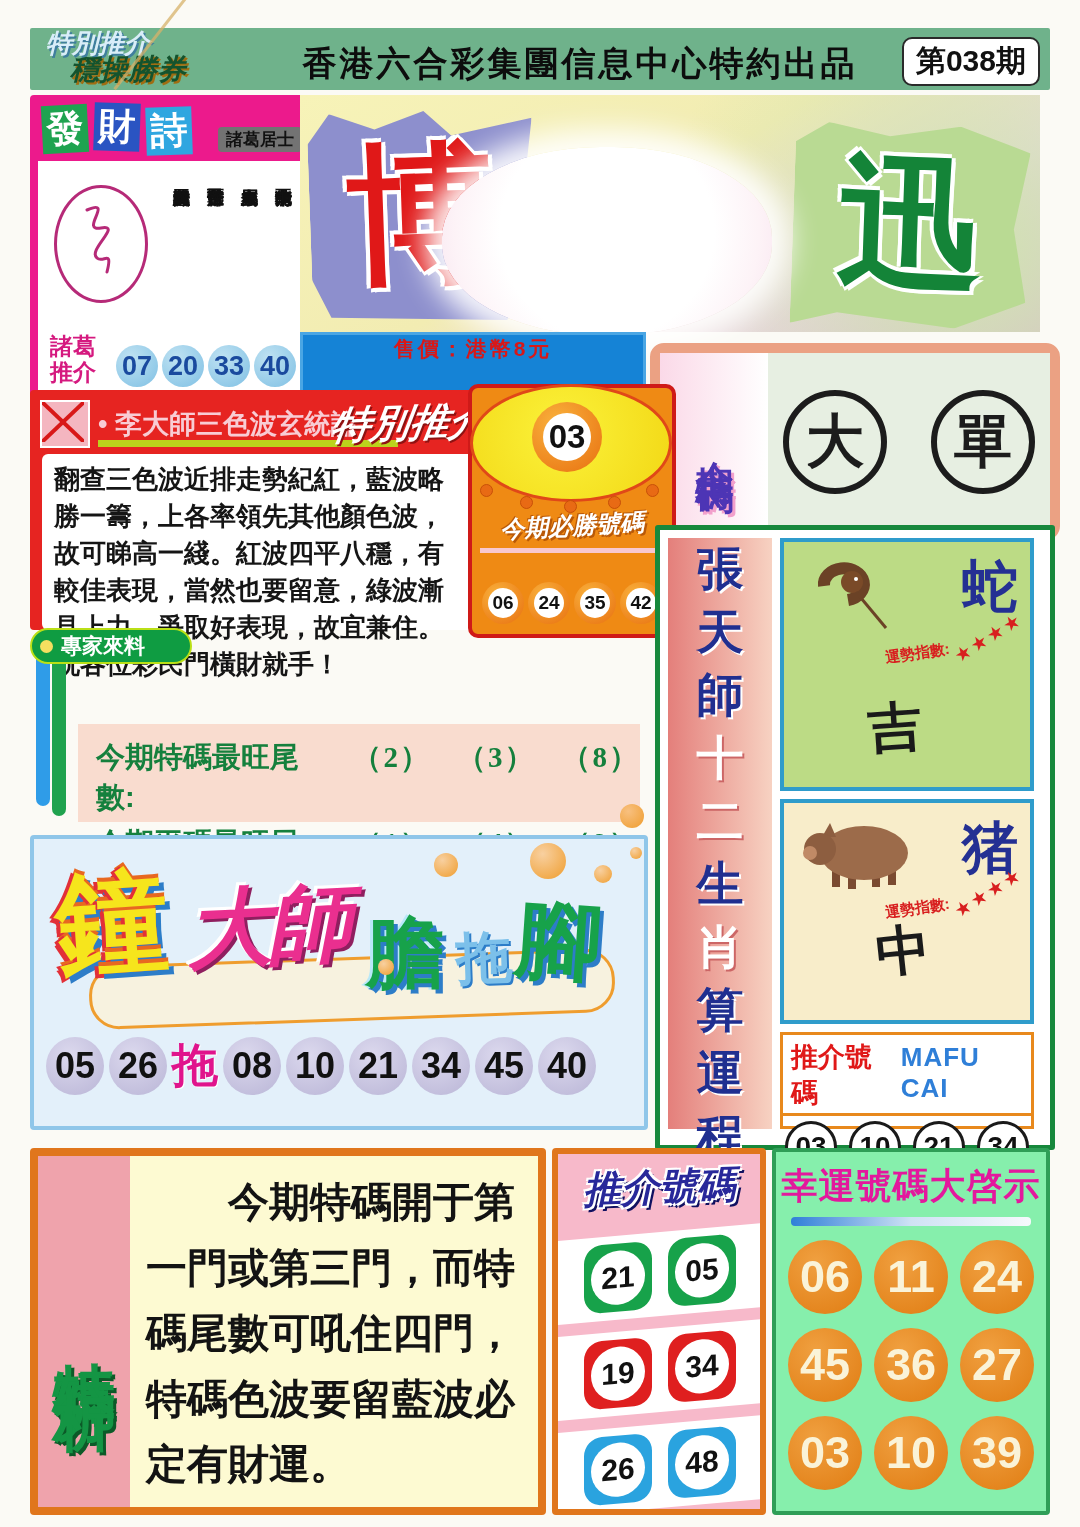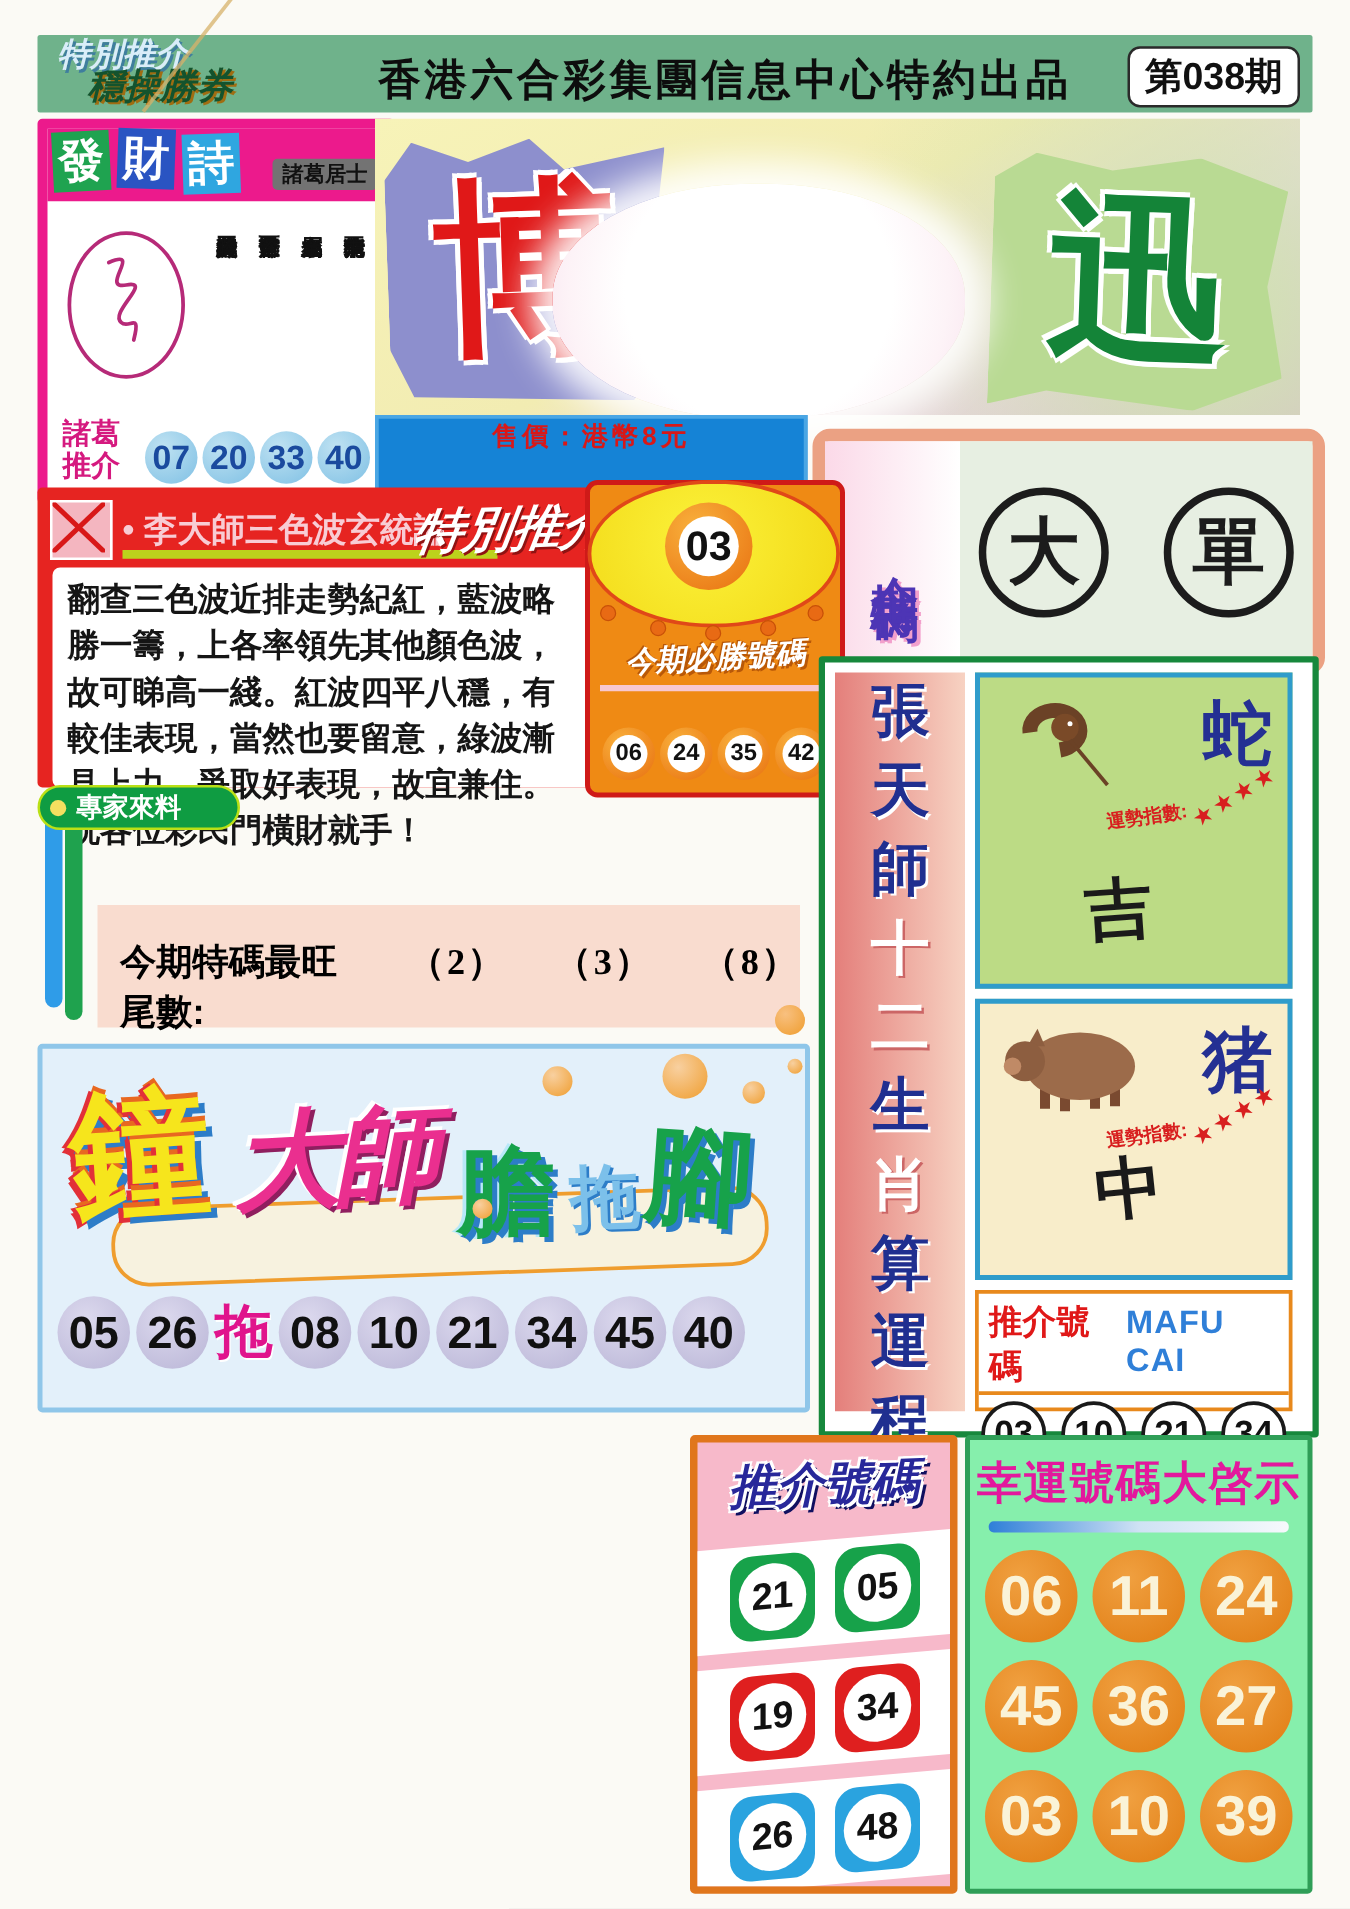--- a/index.html
+++ b/index.html
@@ -88,21 +88,21 @@
   .vbar-blue{left:6px;top:18px;width:14px;height:156px;background:#2f9ce8;border-radius:8px;}
   .vbar-green{left:22px;top:6px;width:14px;height:178px;background:#1fa24e;border-radius:8px;}
   .exp-tab{left:0px;top:-4px;width:162px;height:36px;background:#0f9c42;border:2px solid #bae016;border-radius:18px;
     display:flex;align-items:center;gap:8px;padding-left:8px;box-sizing:border-box;}
   .exp-dot{width:13px;height:13px;border-radius:50%;background:#f4df60;}
   .exp-tab span{font-size:21px;font-weight:900;color:#fff;}
   .exp-head{left:48px;top:6px;width:562px;height:86px;background:#ea2a57;display:flex;align-items:center;justify-content:center;}
   .exp-title{font-size:55px;font-weight:900;font-style:italic;color:#b75cc8;letter-spacing:2px;
     text-shadow:-2px -2px 0 #fff,2px -2px 0 #fff,-2px 2px 0 #fff,2px 2px 0 #fff,5px 5px 0 #7a2a88;}
   .exp-body{left:48px;top:92px;width:562px;height:98px;background:#f9dccf;padding:8px 0 0 18px;box-sizing:border-box;}
-  .exp-row{display:flex;align-items:baseline;gap:39px;font-size:29px;font-weight:900;color:#000000;margin-top:18px;}
+  .exp-row{display:flex;align-items:baseline;gap:26px;font-size:29px;font-weight:900;color:#15803d;margin-top:6px;}
   .exp-row .val{font-family:"Liberation Serif","DejaVu Serif",serif;font-weight:600;letter-spacing:2px;}
   .exp-ball{right:-4px;bottom:-6px;width:24px;height:24px;border-radius:50%;background:radial-gradient(circle at 35% 30%,#f8c080,#ef9d2e);}
   
   .zhong{left:30px;top:835px;width:610px;height:287px;background:#e3f0fa;border:4px solid #8fc6e9;border-radius:4px;}
   .swoosh{left:55px;top:118px;width:520px;height:58px;background:#f7f2df;border:3px solid #ef9d2e;border-radius:30px;transform:rotate(-2deg);}
   .zc{position:absolute;font-weight:900;}
   .zc1{left:22px;top:8px;font-size:112px;color:#f6e51c;transform:rotate(-4deg);
        text-shadow:-4px 0 0 #e23038,0 -4px 0 #e86820,5px 5px 0 #2d7dc8,-4px 4px 0 #e23038;}
   .zc2{left:152px;top:30px;font-size:86px;font-style:italic;color:#ea2f8f;transform:rotate(-3deg);letter-spacing:-6px;
        text-shadow:-3px -3px 0 #fff,3px 3px 0 #8f1f5f;}
@@ -367,20 +367,26 @@
         <div class="mafu-balls">
           <div class="mafu-ball">03</div>
           <div class="mafu-ball">10</div>
           <div class="mafu-ball">21</div>
           <div class="mafu-ball">34</div>
         </div>
       </div>
     </div>
   </div>
 
+  <div class="abs analysis">
+    <div class="ana-strip">
+      <div>特碼分析</div>
+    </div>
+    <div class="ana-body">今期特碼開于第一門或第三門，而特碼尾數可吼住四門，特碼色波要留藍波必定有財運。</div>
+  </div>
 
   <div class="abs midrec">
     <div class="midrec-title">推介號碼</div>
     <div class="stripe" style="top:78px;">
       <div class="shield sh-green">
           <b>21</b>
         </div>
       <div class="shield sh-green">
           <b>05</b>
         </div>

